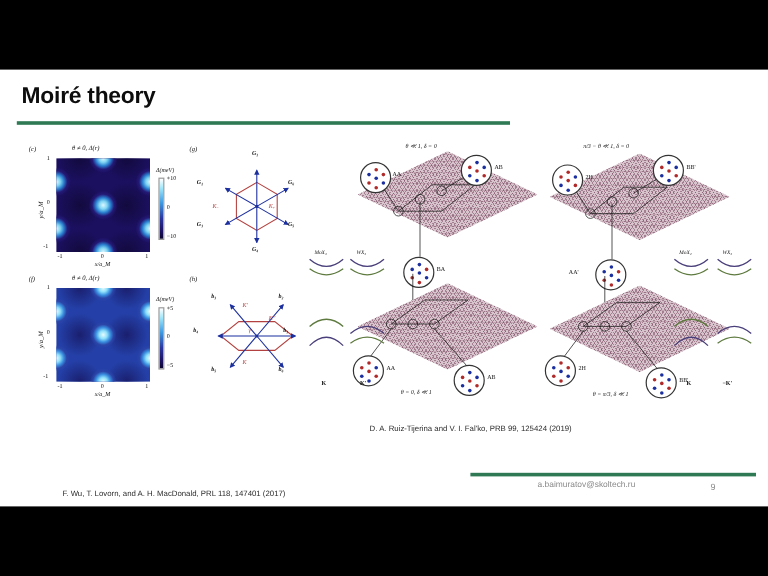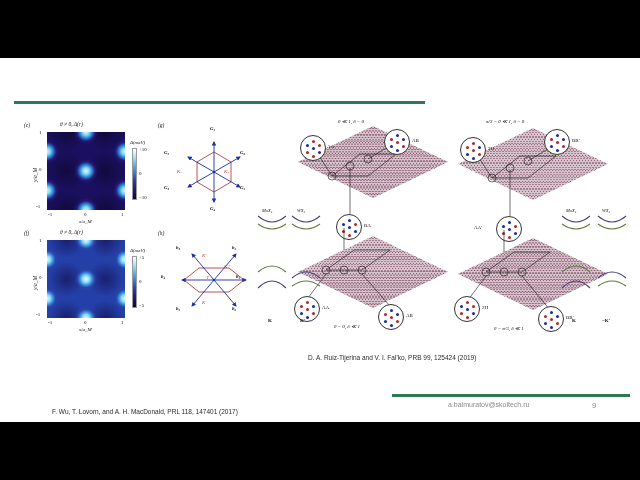--- a/index.html
+++ b/index.html
@@ -152,20 +152,21 @@
 </head>
 <body>
 
 <div id="viewport">
 
   <div class="bar-top"></div>
   <div class="bar-bottom"></div>
 
   <div class="slide">
 
+    <div class="slide-title">Moiré theory</div>
     <div class="title-rule"></div>
 
     <div class="fig left-fig">
 
       <div class="panel">
         <div class="panel-tag" style="left:2px; top:2px;">(c)</div>
         <div class="panel-head" style="left:38px; top:1px;">θ ≠ 0,  Δ(r)</div>
         <div class="heat" style="left:25px; top:12px;"></div>
         <div class="ax-num" style="left:17px; top:10px;">1</div>
         <div class="ax-num" style="left:17px; top:47px;">0</div>

